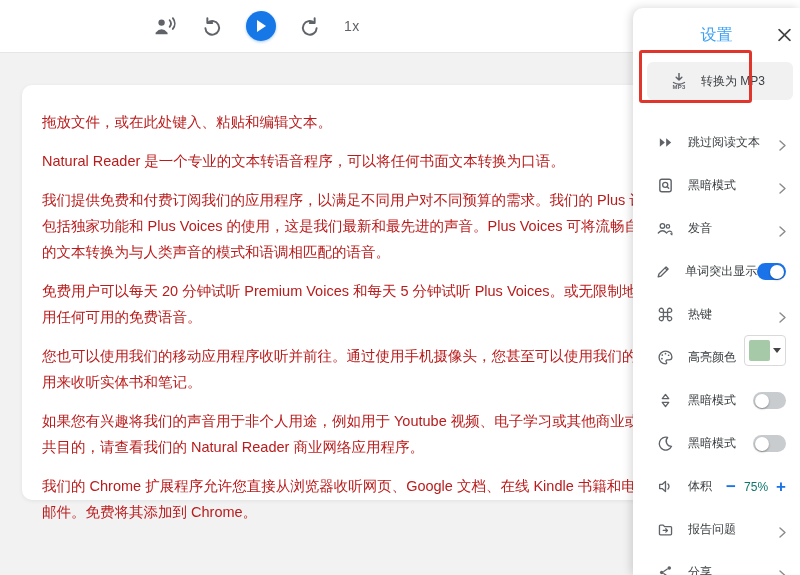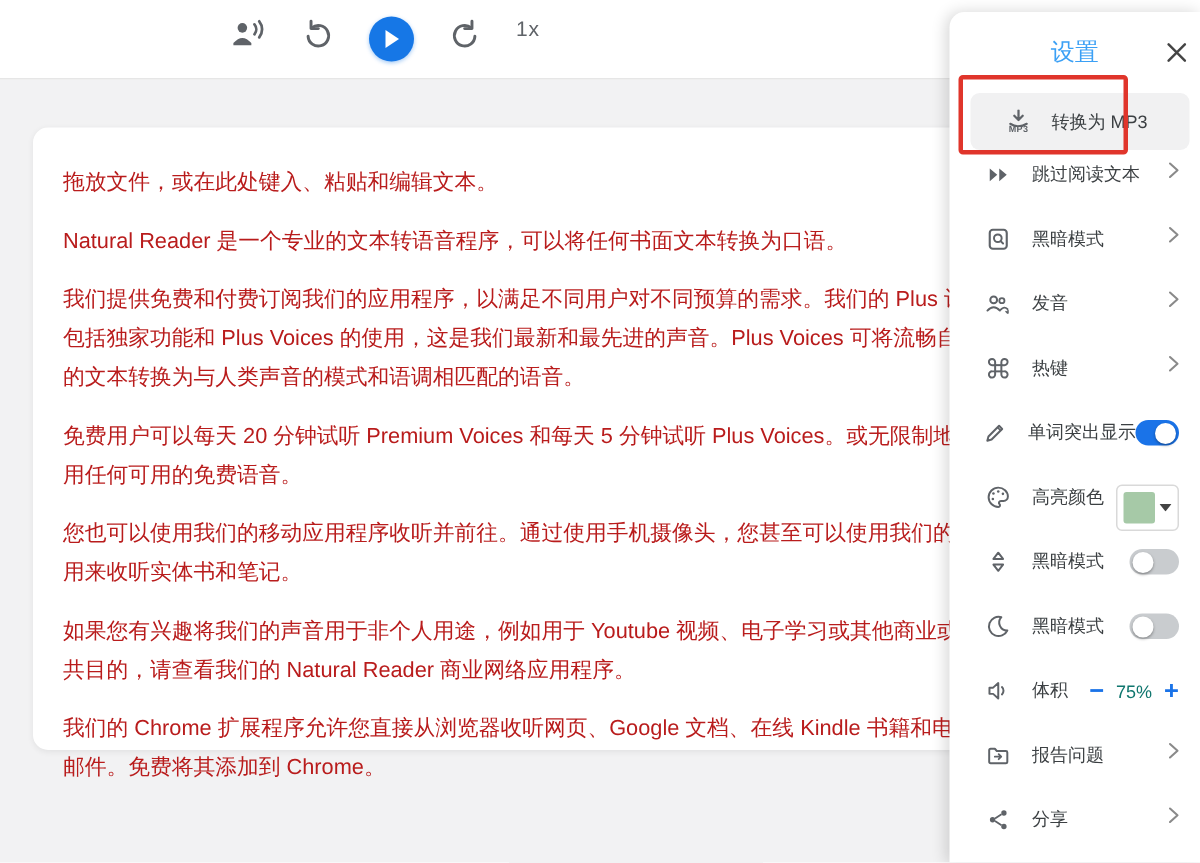--- a/index.html
+++ b/index.html
@@ -9,21 +9,21 @@
     background:#f2f2f3;
     font-family:"Liberation Sans","DejaVu Sans",sans-serif;
   }
 
   
   .toolbar {
     position:absolute; top:0; left:0; right:0; height:53px;
     background:#fff; border-bottom:1px solid #e6e6e6;
     display:flex; align-items:center; z-index:1;
   }
-  .toolbar-controls { display:flex; align-items:flex-start; gap:23px; margin-left:152px; }
+  .toolbar-controls { display:flex; align-items:center; gap:23px; margin-left:152px; }
   .tb-icon { display:flex; align-items:center; justify-content:center; cursor:pointer; }
   .play-btn {
     width:30px; height:30px; border-radius:50%; background:#1677e6;
     display:flex; align-items:center; justify-content:center; cursor:pointer;
     box-shadow:0 1px 3px rgba(22,119,230,.4);
   }
   .speed { font-size:14px; color:#5f6368; cursor:pointer; letter-spacing:.5px; }
 
   
   .card {
@@ -52,21 +52,21 @@
   }
   .mp3-icon { display:flex; flex-direction:column; align-items:center; width:24px; }
   .mp3-icon .mp3-text { font-size:6px; font-weight:bold; color:#5f6368; line-height:5px; letter-spacing:.2px; }
   .mp3-label { font-size:12px; color:#3c4043; margin-left:10px; }
   .red-annotation {
     position:absolute; left:6px; top:42px; width:113px; height:53px;
     border:3px solid #e0352b; border-radius:3px; pointer-events:none; z-index:9;
   }
 
   .rows { position:absolute; top:100px; left:0; right:0; }
-  .row { height:43px; display:flex; align-items:flex-start; padding:0 14px 0 22px; cursor:pointer; }
+  .row { height:43px; display:flex; align-items:flex-end; padding:0 14px 0 22px; cursor:pointer; }
   .row .icon { width:20px; display:flex; align-items:center; justify-content:center; }
   .row .label { font-size:12px; color:#3c4043; margin-left:13px; flex:1; white-space:nowrap; }
 
   .chevron { display:flex; }
 
   .toggle { width:33px; height:17px; border-radius:9px; position:relative; cursor:pointer; }
   .toggle.on  { background:#1a73e8; }
   .toggle.off { background:#c9cccf; }
   .toggle .knob {
     position:absolute; top:1.5px; width:14px; height:14px; border-radius:50%;
@@ -200,51 +200,51 @@
       <span class="chevron">
         <svg width="7" height="11" viewBox="0 0 7 11">
             <path d="M1 1 L6 5.5 L1 10" fill="none" stroke="#8a8a8a" stroke-width="1.4" stroke-linecap="round" stroke-linejoin="round"></path>
           </svg>
       </span>
     </div>
 
     <div class="row">
       <span class="icon">
         <svg width="17" height="17" viewBox="0 0 18 18">
+          <path d="M3.4 14.6 L4.2 11.6 L11.7 4.1 L13.9 6.3 L6.4 13.8 Z" fill="none" stroke="#5f6368" stroke-width="1.4" stroke-linejoin="round"></path>
+          <path d="M10.6 5.2 L12.8 7.4" stroke="#5f6368" stroke-width="1.2"></path>
+        </svg>
+      </span>
+      <span class="label">单词突出显示</span>
+      <span class="toggle on">
+          <span class="knob"></span>
+        </span>
+    </div>
+
+    <div class="row">
+      <span class="icon">
+        <svg width="17" height="17" viewBox="0 0 18 18">
           <rect x="6.8" y="6.8" width="4.4" height="4.4" fill="none" stroke="#5f6368" stroke-width="1.4"></rect>
           <path d="M6.8 6.8 L4.7 6.8 A2.2 2.2 0 1 1 6.8 4.7 Z" fill="none" stroke="#5f6368" stroke-width="1.4" stroke-linejoin="round"></path>
           <path d="M11.2 6.8 L13.3 6.8 A2.2 2.2 0 1 0 11.2 4.7 Z" fill="none" stroke="#5f6368" stroke-width="1.4" stroke-linejoin="round"></path>
           <path d="M6.8 11.2 L4.7 11.2 A2.2 2.2 0 1 0 6.8 13.3 Z" fill="none" stroke="#5f6368" stroke-width="1.4" stroke-linejoin="round"></path>
           <path d="M11.2 11.2 L13.3 11.2 A2.2 2.2 0 1 1 11.2 13.3 Z" fill="none" stroke="#5f6368" stroke-width="1.4" stroke-linejoin="round"></path>
         </svg>
       </span>
       <span class="label">热键</span>
       <span class="chevron">
         <svg width="7" height="11" viewBox="0 0 7 11">
             <path d="M1 1 L6 5.5 L1 10" fill="none" stroke="#8a8a8a" stroke-width="1.4" stroke-linecap="round" stroke-linejoin="round"></path>
           </svg>
       </span>
     </div>
 
     <div class="row">
       <span class="icon">
         <svg width="17" height="17" viewBox="0 0 18 18">
-          <path d="M3.4 14.6 L4.2 11.6 L11.7 4.1 L13.9 6.3 L6.4 13.8 Z" fill="none" stroke="#5f6368" stroke-width="1.4" stroke-linejoin="round"></path>
-          <path d="M10.6 5.2 L12.8 7.4" stroke="#5f6368" stroke-width="1.2"></path>
-        </svg>
-      </span>
-      <span class="label">单词突出显示</span>
-      <span class="toggle on">
-          <span class="knob"></span>
-        </span>
-    </div>
-
-    <div class="row">
-      <span class="icon">
-        <svg width="17" height="17" viewBox="0 0 18 18">
           <path d="M9 2.2 a6.8 6.8 0 1 0 0 13.6 c1.3 0 1.6-1.1 0.9-1.9 c-0.9-1-0.3-2.3 1-2.3 l1.8 0 c1.8 0 3.1-1.4 3.1-3.1 c0-3.6-3.1-6.3-6.8-6.3 z" fill="none" stroke="#5f6368" stroke-width="1.4"></path>
           <circle cx="5.6" cy="6.4" r="0.9" fill="#5f6368"></circle>
           <circle cx="9" cy="4.9" r="0.9" fill="#5f6368"></circle>
           <circle cx="12.3" cy="6.6" r="0.9" fill="#5f6368"></circle>
           <circle cx="5.2" cy="10.2" r="0.9" fill="#5f6368"></circle>
         </svg>
       </span>
       <span class="label">高亮颜色</span>
       <span class="swatch-btn">
         <span class="swatch-color"></span>

